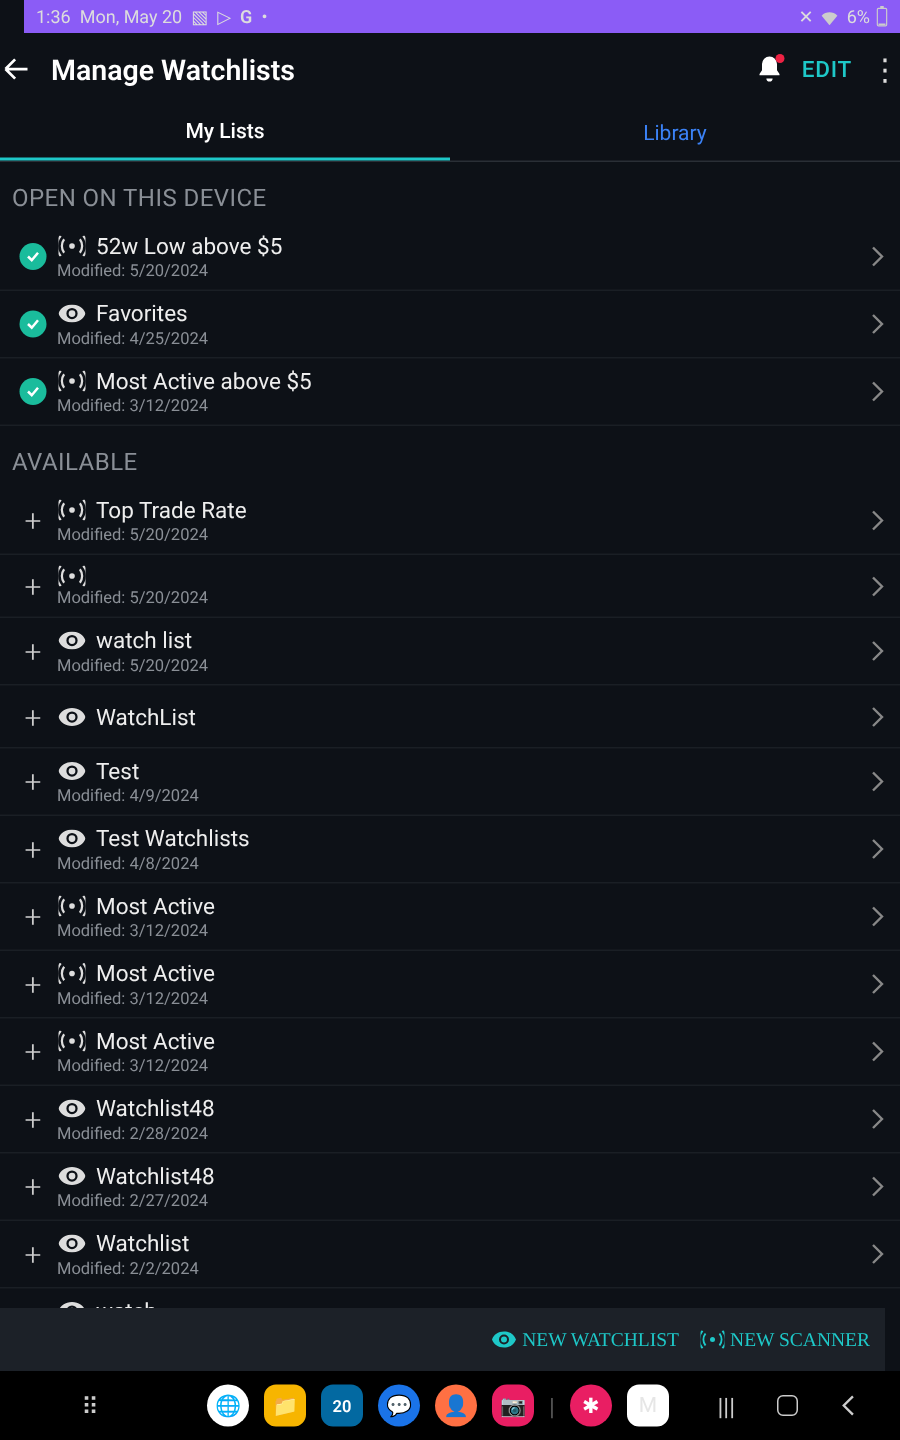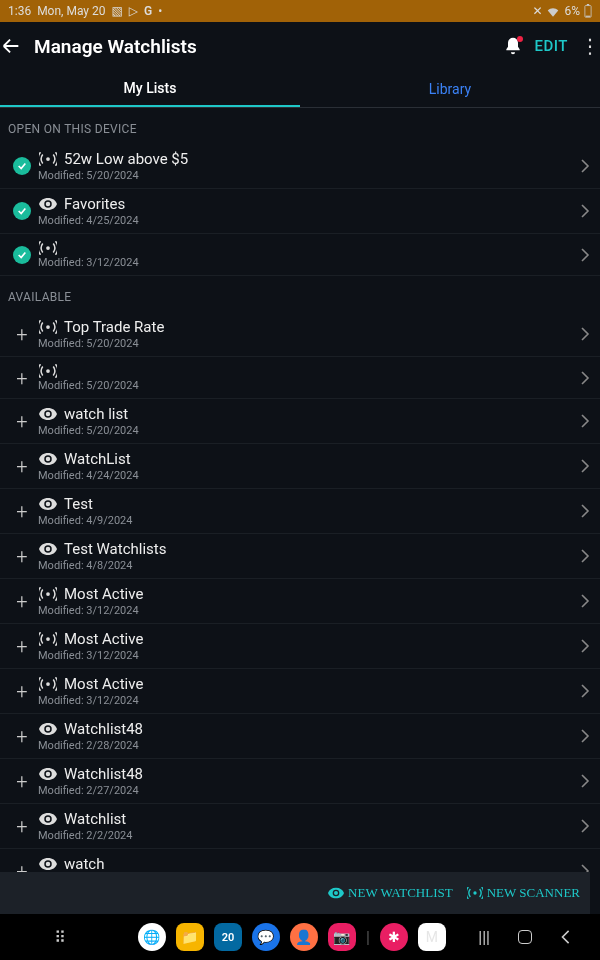--- a/index.html
+++ b/index.html
@@ -9,26 +9,27 @@
       background: #0d1117;
       color: #e6e6e6;
       font-family: Roboto, Arial, sans-serif;
       overflow: hidden;
       position: relative;
     }
 
     
     .status-bar {
       height: 22px;
-      background: #a16207;
+      background: #8b5cf6;
       display: flex;
       align-items: center;
       padding: 4px 8px;
       font-size: 12px;
       color: #ddd;
+      margin-left: 16px;
     }
     .status-left { display: flex; align-items: center; gap: 6px; }
     .status-right { margin-left: auto; display: flex; align-items: center; gap: 4px; }
 
     
     .app-bar {
       height: 48px;
       display: flex;
       align-items: center;
       padding: 0 0;
@@ -49,21 +50,21 @@
       justify-content: center;
       font-size: 14px;
       color: #3b82f6;
     }
     .tab.active { color: #fff; font-weight: 500; border-bottom: 2px solid #1ec8c8; }
 
     .scroll-area { height: 782px; overflow: hidden; }
 
     .section-hdr {
       padding: 14px 8px 8px;
-      font-size: 12px;
+      font-size: 16px;
       color: #8a8f96;
       letter-spacing: 0.3px;
     }
 
     .row {
       display: flex;
       align-items: center;
       padding: 6px 10px 6px 10px;
       border-bottom: 1px solid #1a1f25;
       min-height: 42px;
@@ -242,20 +243,21 @@
           </span>
         </div>
         <div class="row-main">
           <div class="row-title">
             <span class="type-icon">
               <svg width="18" height="14" viewBox="0 0 24 18">
                 <path fill="none" stroke="#ddd" stroke-width="2" d="M5 3a10 10 0 0 0 0 12M2 0a14 14 0 0 0 0 18M19 3a10 10 0 0 1 0 12M22 0a14 14 0 0 1 0 18"></path>
                 <circle cx="12" cy="9" r="2.5" fill="#ddd"></circle>
               </svg>
             </span>
+            <span>Most Active above $5</span>
           </div>
           <div class="row-sub">Modified: 3/12/2024</div>
         </div>
         <span class="chev">
           <svg width="10" height="16" viewBox="0 0 10 16">
             <path fill="none" stroke="#888" stroke-width="1.6" d="M2 2l6 6-6 6"></path>
           </svg>
         </span>
       </div>
     </div>
@@ -332,21 +334,20 @@
         </div>
         <div class="row-main">
           <div class="row-title">
             <span class="type-icon">
               <svg width="18" height="12" viewBox="0 0 24 16">
                 <path fill="#ddd" d="M12 0C6 0 1.7 3.1 0 8c1.7 4.9 6 8 12 8s10.3-3.1 12-8c-1.7-4.9-6-8-12-8zm0 13a5 5 0 1 1 0-10 5 5 0 0 1 0 10zm0-8a3 3 0 1 0 0 6 3 3 0 0 0 0-6z"></path>
               </svg>
             </span>
             <span>WatchList</span>
           </div>
-          <div class="row-sub">Modified: 4/24/2024</div>
         </div>
         <span class="chev">
           <svg width="10" height="16" viewBox="0 0 10 16">
             <path fill="none" stroke="#888" stroke-width="1.6" d="M2 2l6 6-6 6"></path>
           </svg>
         </span>
       </div>
       <div class="row">
         <div class="row-left">
           <span class="plus">+</span>

